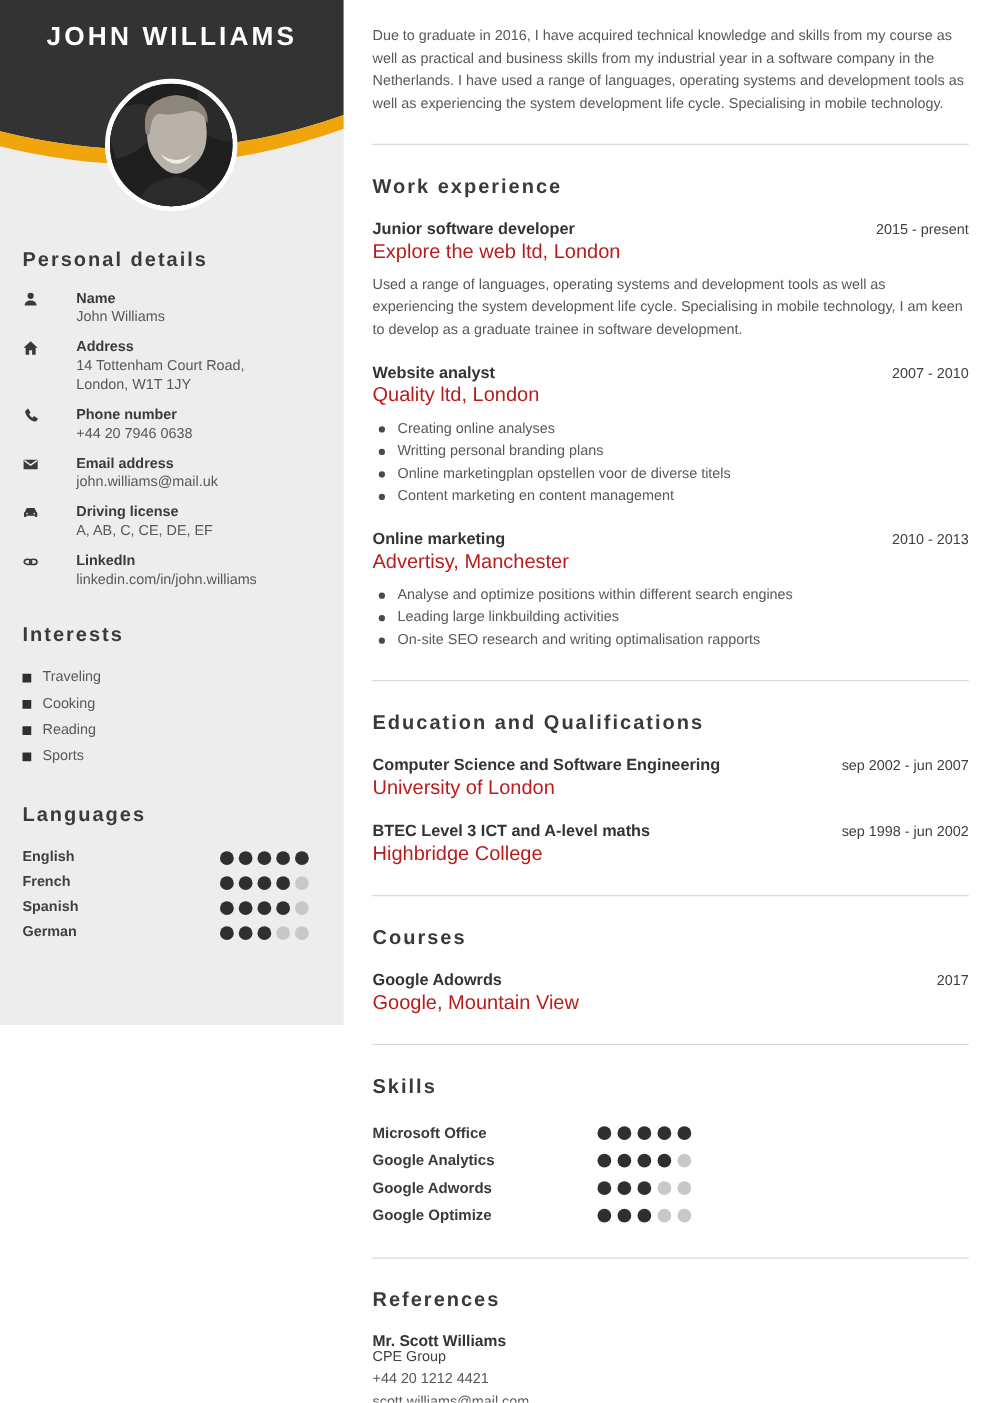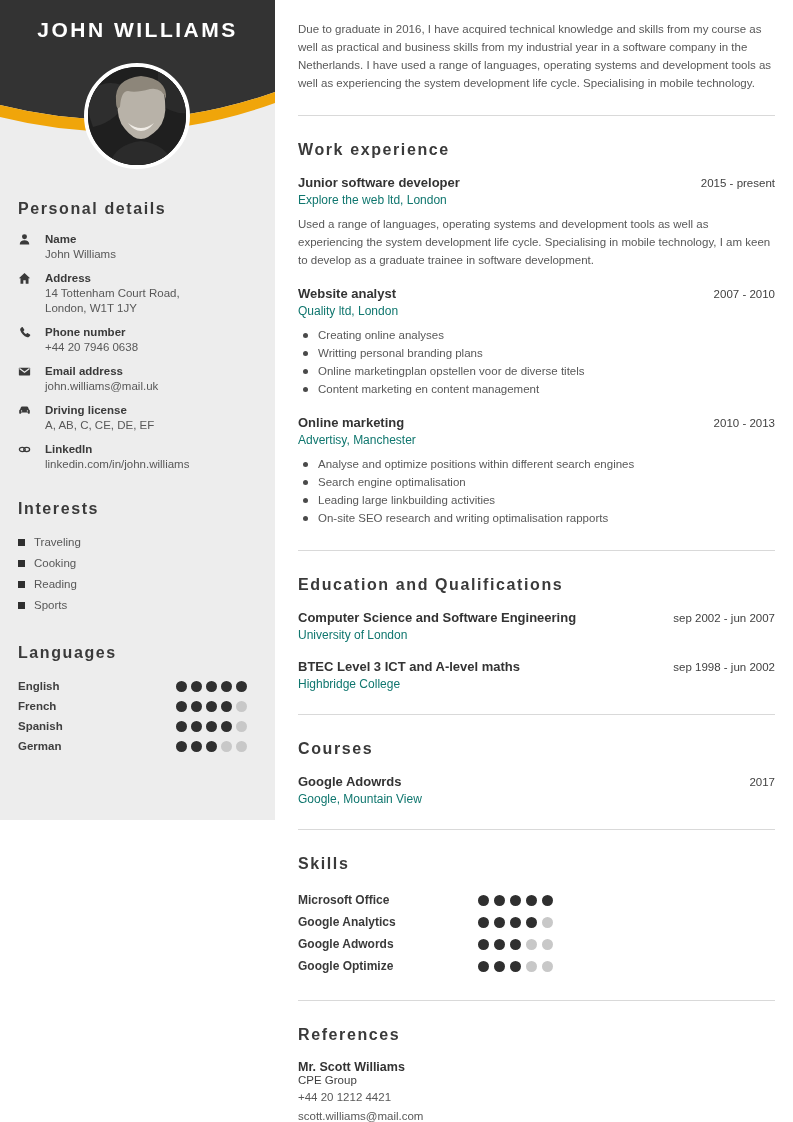--- a/index.html
+++ b/index.html
@@ -32,21 +32,21 @@
     overflow: hidden; background: #222;
   }
   .avatar svg { display: block; }
 
   .side-content { padding: 24px 18px 0 18px; }
   .side-section { margin-bottom: 28px; }
   h2.side-title, h2.main-title {
     font-size: 16px; font-weight: bold; color: #3a3a3a;
     letter-spacing: 1.6px; margin-bottom: 14px;
   }
-  .pd-item { display: flex; margin-bottom: 9px; }
+  .pd-item { display: flex; margin-bottom: 9px; gap: 16px; }
   .pd-icon { width: 14px; min-width: 14px; margin-top: 1px; margin-right: 13px; }
   .pd-icon svg { display: block; }
   .pd-label { font-size: 11.5px; font-weight: bold; color: #3a3a3a; line-height: 15px; }
   .pd-value { font-size: 11.5px; color: #585858; line-height: 15px; white-space: pre-line; }
 
   ul.interests { list-style: none; }
   ul.interests li {
     font-size: 11.5px; color: #585858; line-height: 21px;
     display: flex; align-items: center;
   }
@@ -67,21 +67,21 @@
   
   .main { flex: 1; background: #ffffff; padding: 20px 18px 0 23px; }
   .intro { font-size: 11.5px; color: #585858; line-height: 18px; }
   hr.divider { border: none; border-top: 1px solid #d9d9d9; margin: 23px 0 0 0; }
   .main-section h2.main-title { margin-top: 25px; margin-bottom: 16px; }
 
   .entry { margin-bottom: 17px; }
   .entry-head { display: flex; justify-content: space-between; align-items: baseline; gap: 48px; }
   .entry-title { font-size: 13px; font-weight: bold; color: #333333; }
   .entry-period { font-size: 11.5px; color: #3f3f3f; white-space: nowrap; }
-  .entry-sub { font-size: 12px; color: #0f766e; margin-top: 3px; }
+  .entry-sub { font-size: 16px; color: #b91c1c; margin-top: 3px; }
   .entry-desc { font-size: 11.5px; color: #585858; line-height: 18px; margin-top: 8px; }
   ul.entry-bullets { list-style: none; margin-top: 8px; }
   ul.entry-bullets li {
     font-size: 11.5px; color: #585858; line-height: 18px;
     padding-left: 20px; position: relative;
   }
   ul.entry-bullets li::before {
     content: ""; position: absolute; left: 5px; top: 7px;
     width: 5px; height: 5px; border-radius: 50%; background: #4a4a4a;
   }
@@ -286,21 +286,20 @@
             </ul>
           </div>
           <div class="entry">
             <div class="entry-head">
               <span class="entry-title">Online marketing</span>
               <span class="entry-period">2010 - 2013</span>
             </div>
             <div class="entry-sub">Advertisy, Manchester</div>
             <ul class="entry-bullets">
               <li>Analyse and optimize positions within different search engines</li>
-              <li>Search engine optimalisation</li>
               <li>Leading large linkbuilding activities</li>
               <li>On-site SEO research and writing optimalisation rapports</li>
             </ul>
           </div>
         </div>
     </section>
     <hr class="divider">
 
     <section class="main-section">
       <h2 class="main-title">Education and Qualifications</h2>

